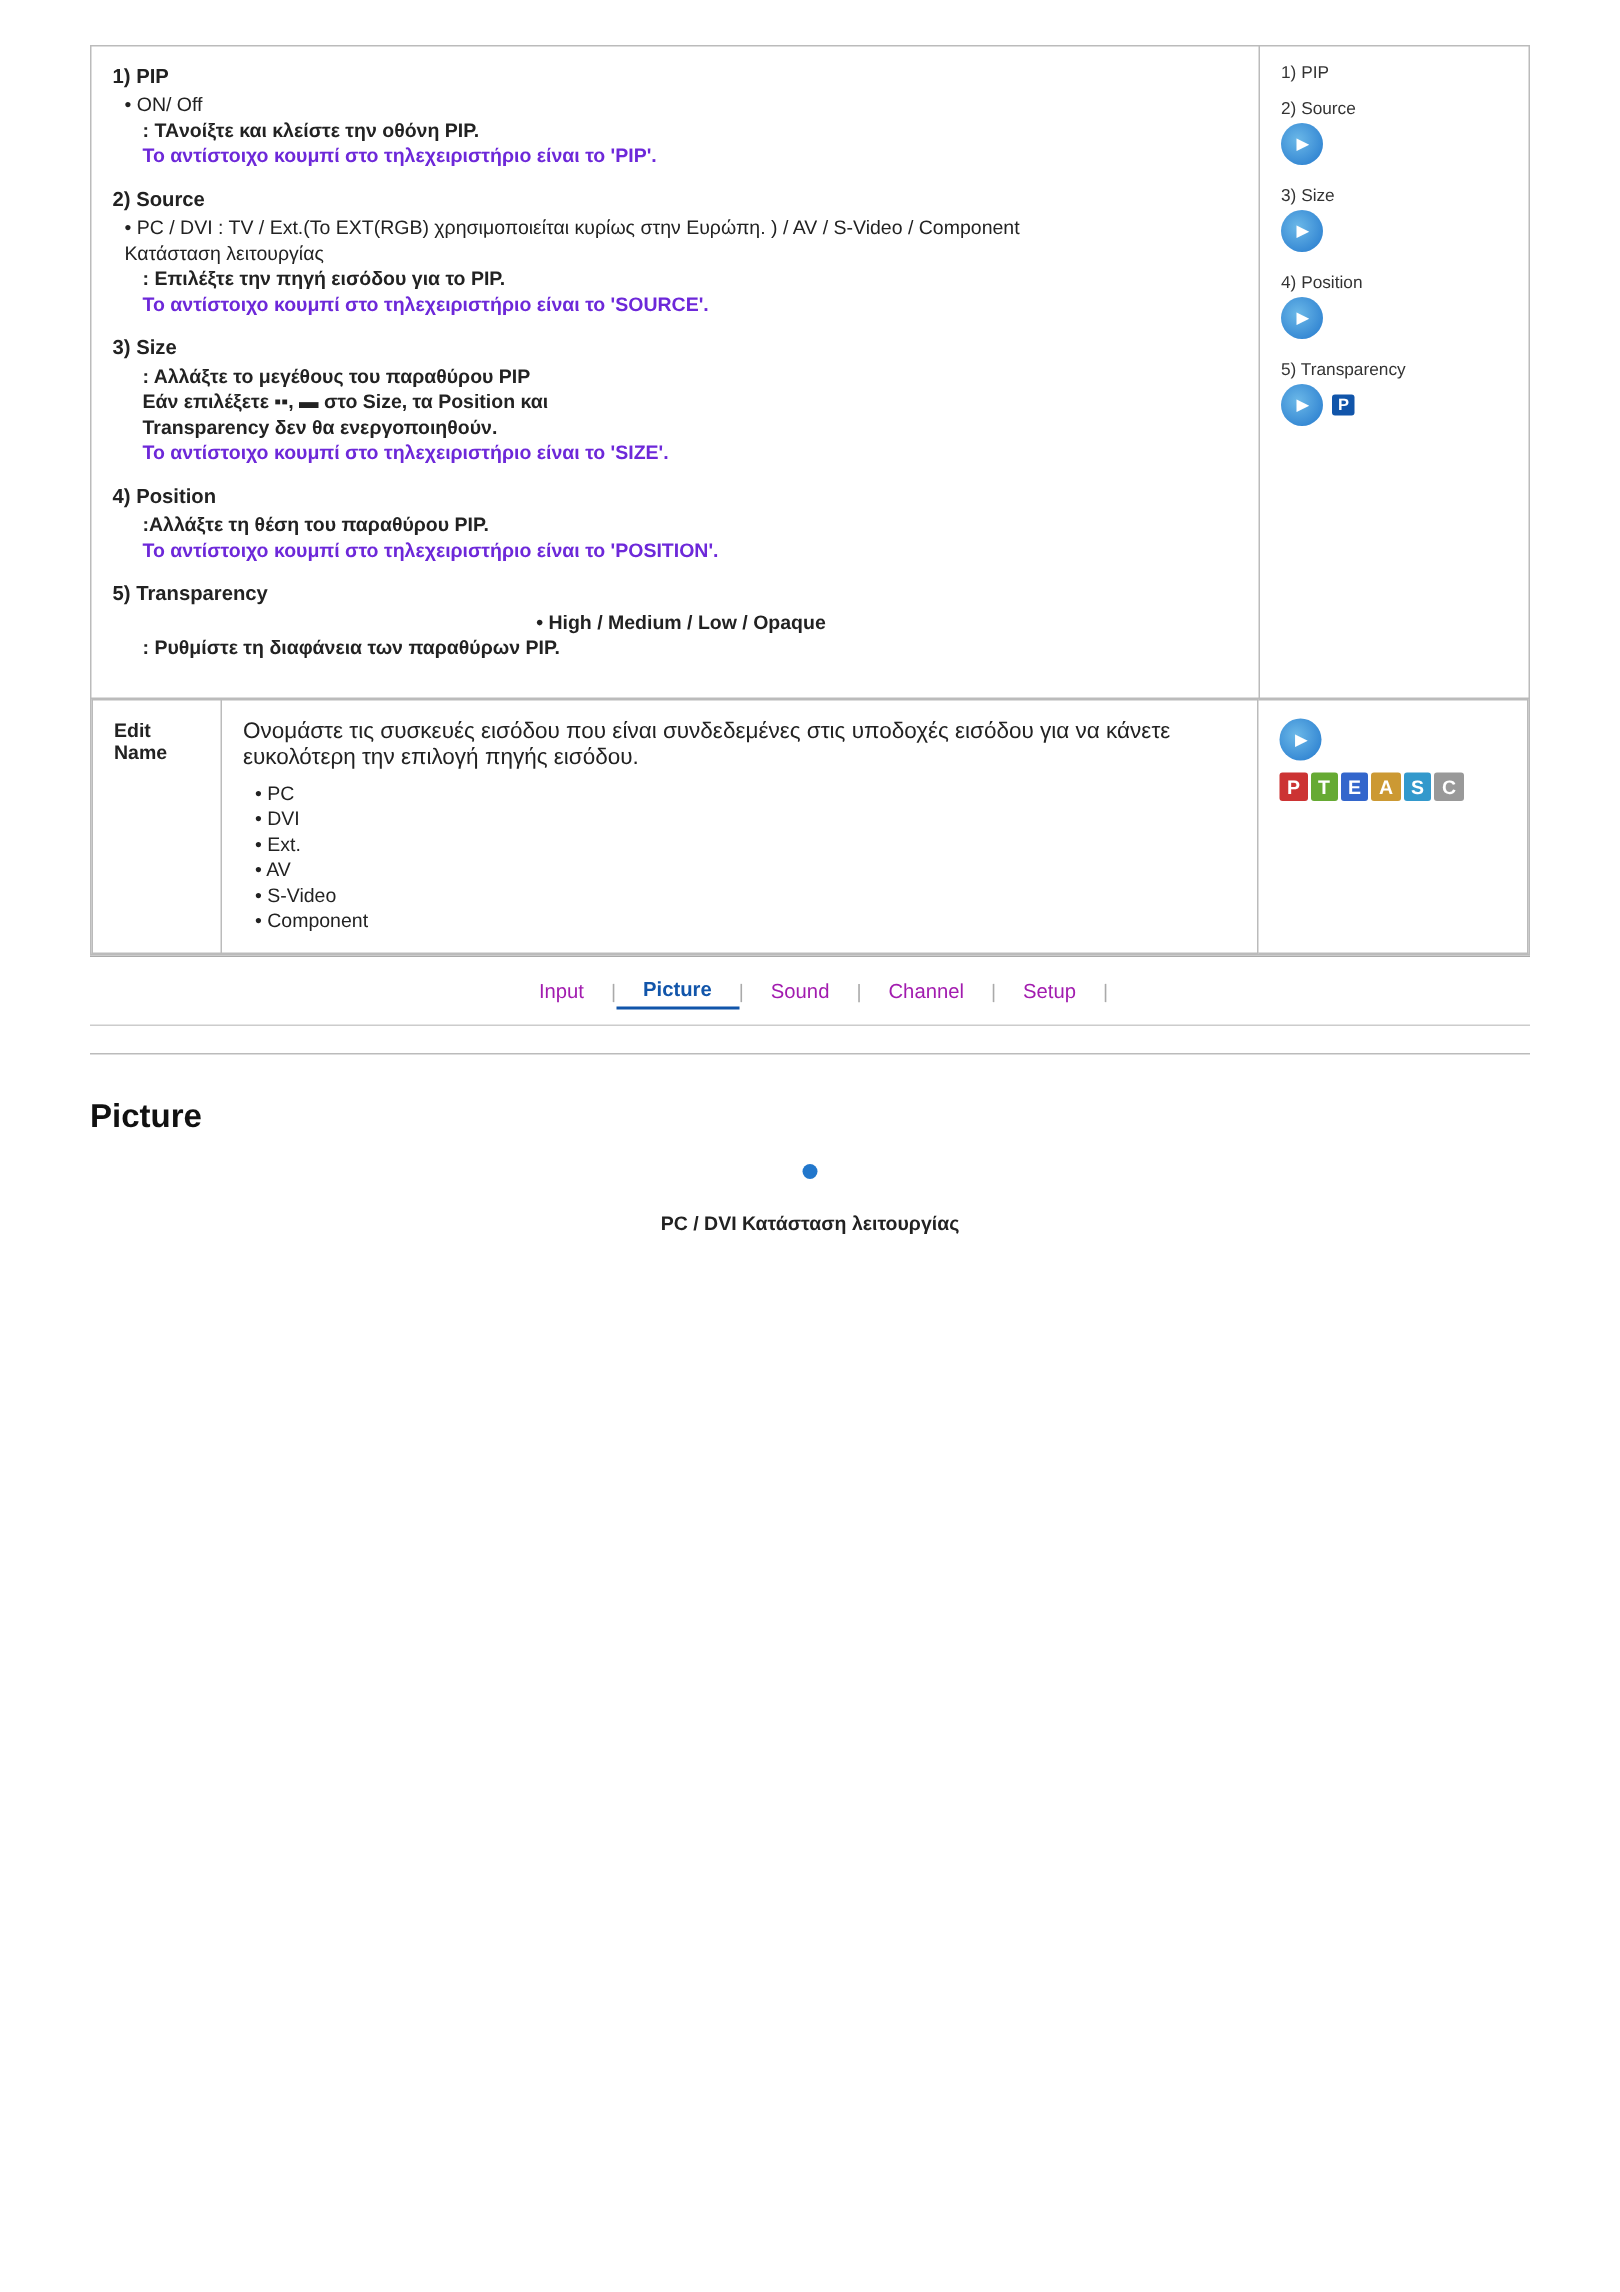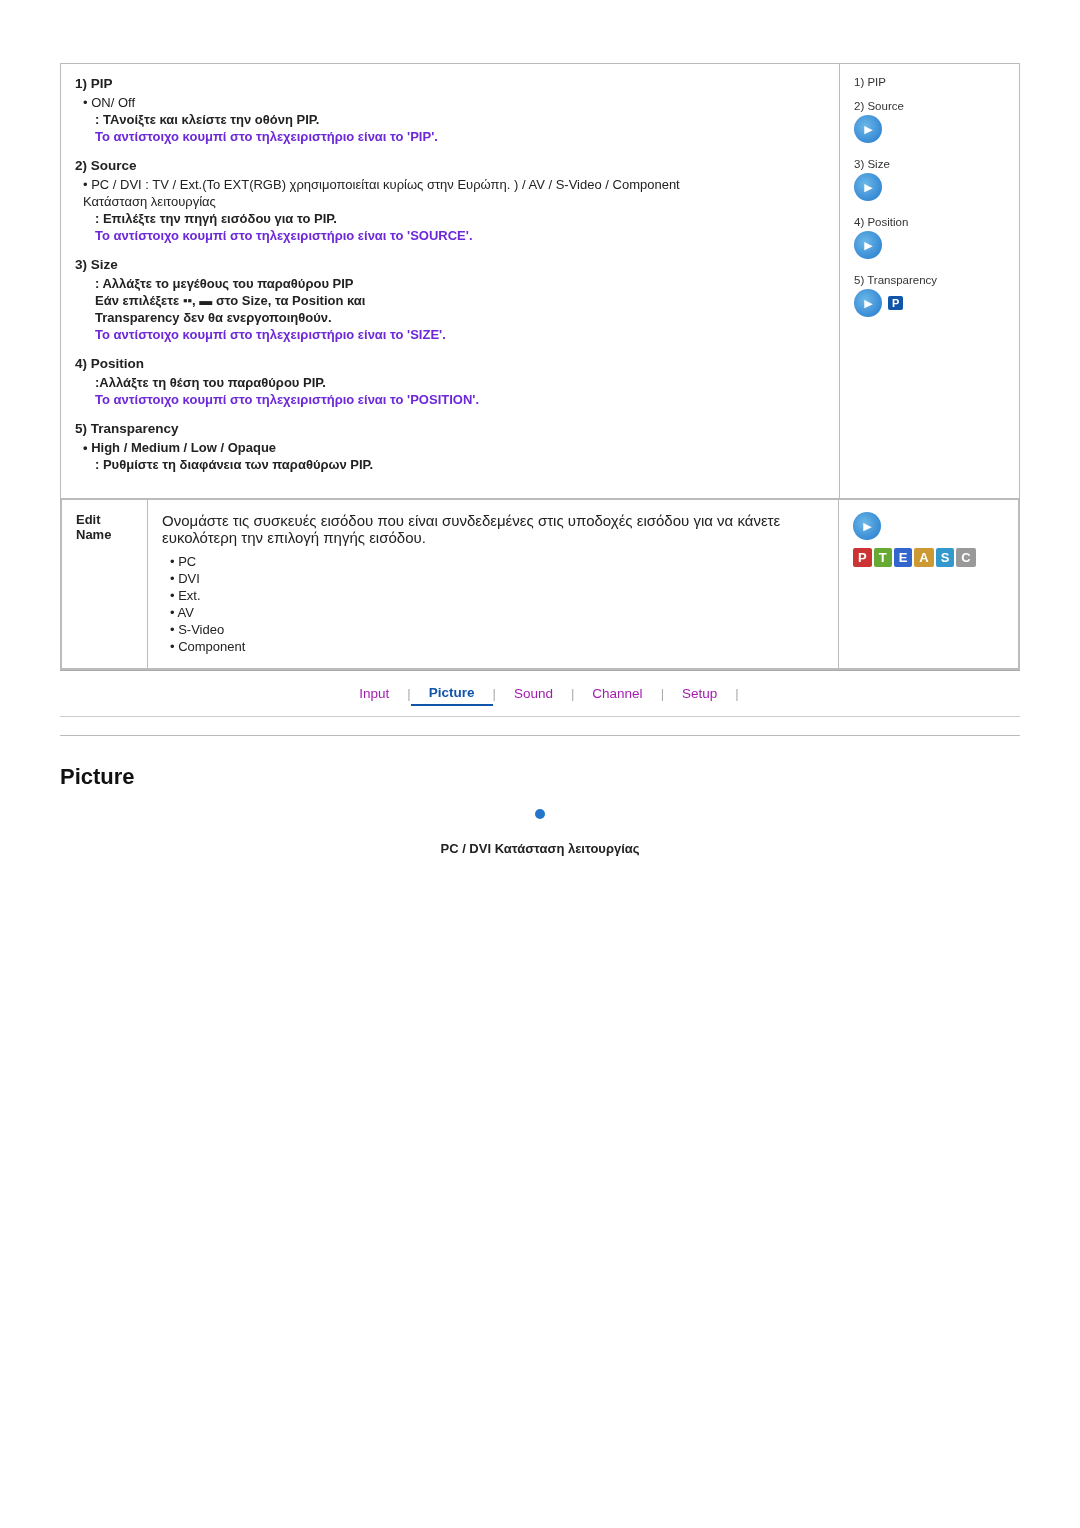--- a/index.html
+++ b/index.html
@@ -15,21 +15,20 @@
     .page-wrapper {
       padding: 30px 60px;
     }
 
     
     .main-table {
       width: 100%;
       border-collapse: collapse;
       border: 1.5px solid #999;
       margin-bottom: 0;
-      margin-top: 33px;
     }
 
     .main-table td {
       border: 1px solid #bbb;
       padding: 12px 14px;
       vertical-align: top;
     }
 
     .label-cell {
       width: 86px;
@@ -274,21 +273,21 @@
         </div>
 
         <div class="section-block">
           <div class="section-title">4) Position</div>
           <div class="section-indent">:Αλλάξτε τη θέση του παραθύρου PIP.</div>
           <div class="section-indent bold-blue">Το αντίστοιχο κουμπί στο τηλεχειριστήριο είναι το 'POSITION'.</div>
         </div>
 
         <div class="section-block">
           <div class="section-title">5) Transparency</div>
-          <div class="section-item" style="font-weight:bold;">• High / Medium / Low / Opaque</div>
+          <div class="section-item" style="font-weight:bold;text-align:center;">• High / Medium / Low / Opaque</div>
           <div class="section-indent">: Ρυθμίστε τη διαφάνεια των παραθύρων PIP.</div>
         </div>
       </td>
 
       <td class="right-cell">
         <div class="right-item">
           <div class="right-item-label">1) PIP</div>
         </div>
         <div class="right-item">
           <div class="right-item-label">2) Source</div>

